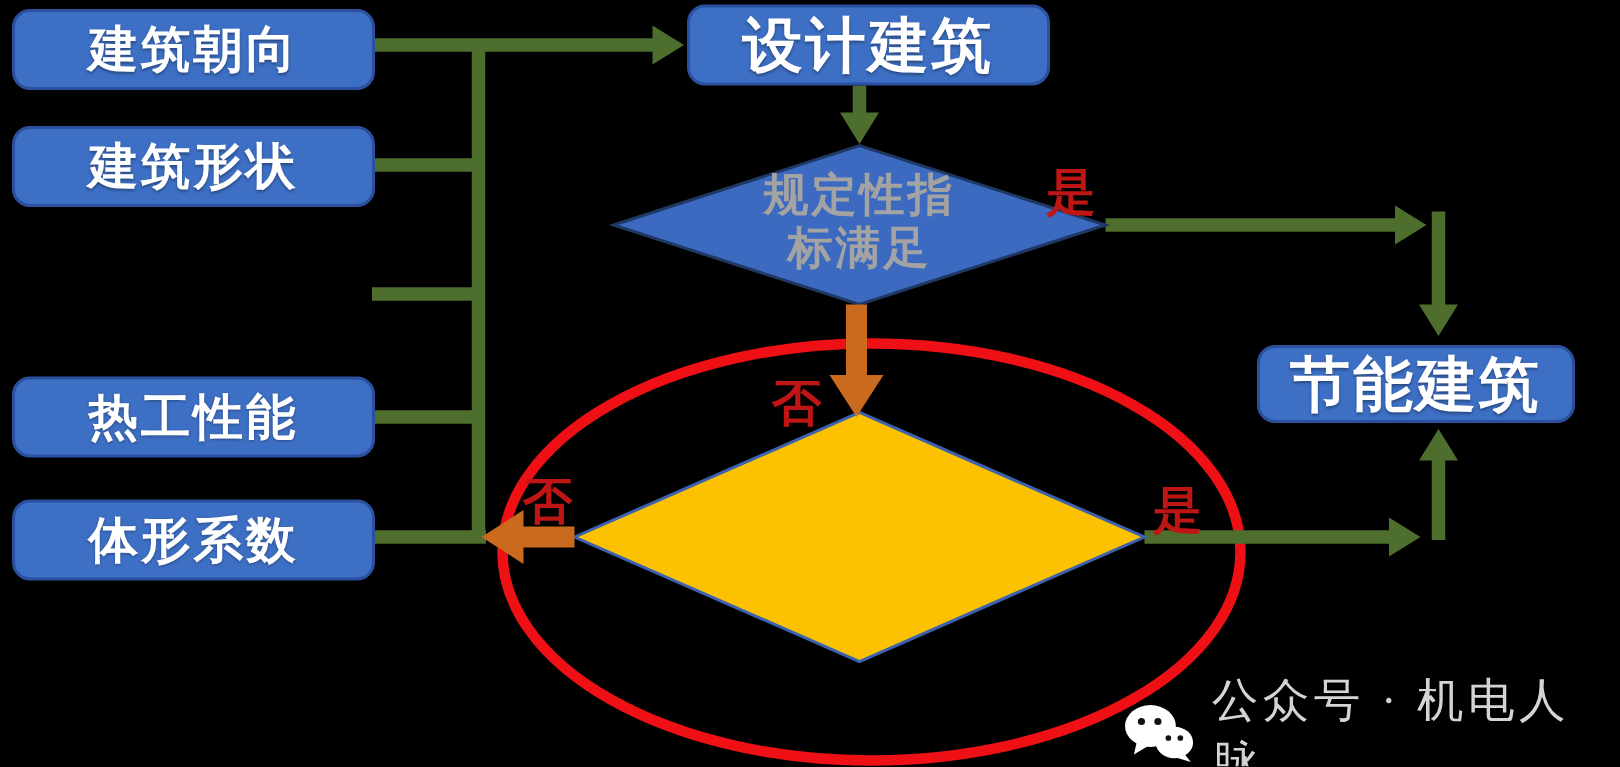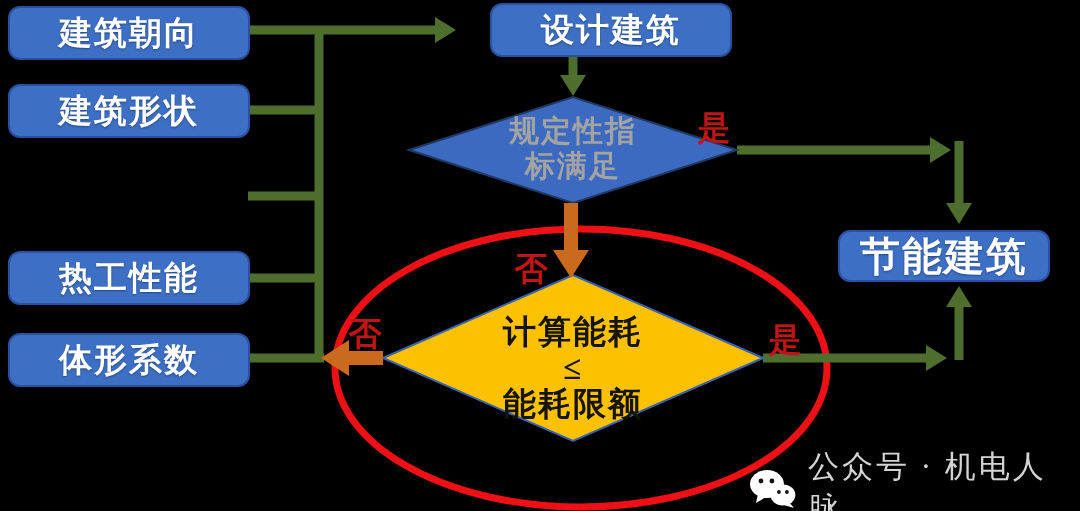--- a/index.html
+++ b/index.html
@@ -17,21 +17,21 @@
     background:#3d6fc4;
     border:2px solid #2a509f;
     border-radius:12px;
     color:#fff;
     font-weight:bold;
     display:flex;align-items:center;justify-content:center;
     letter-spacing:2px;
     text-shadow:0 1px 2px rgba(0,0,0,.35);
   }
   .side-node{left:8px;width:242px;height:54px;font-size:33px;}
-  #design-box{left:458px;top:3px;width:242px;height:54px;font-size:33px;margin-left:32px;}
+  #design-box{left:458px;top:3px;width:242px;height:54px;font-size:40px;}
   #result-box{left:838px;top:230px;width:212px;height:52px;font-size:40px;}
   .diamond-text{
     position:absolute;
     text-align:center;
     font-weight:bold;
     pointer-events:none;
   }
   #d1-text{left:409px;top:113px;width:328px;color:#a3a3a3;font-size:30px;line-height:35px;letter-spacing:2px;}
   #d2-text{left:423px;top:314px;width:300px;color:#151400;font-size:33px;line-height:36px;letter-spacing:2px;}
   .branch-label{
@@ -100,25 +100,20 @@
   <div class="node side-node" style="top:251px">热工性能</div>
   <div class="node side-node" style="top:333px">体形系数</div>
 
   <div class="node" id="design-box">设计建筑</div>
   <div class="node" id="result-box">节能建筑</div>
 
   <div class="diamond-text" id="d1-text">
     <div>规定性指</div>
     <div>标满足</div>
   </div>
-  <div class="diamond-text" id="d2-text">
-    <div>计算能耗</div>
-    <div>≤</div>
-    <div>能耗限额</div>
-  </div>
 
   <div class="branch-label" id="lbl-yes-top">是</div>
   <div class="branch-label" id="lbl-no-mid">否</div>
   <div class="branch-label" id="lbl-no-left">否</div>
   <div class="branch-label" id="lbl-yes-bottom">是</div>
 
   <div id="watermark">
     <svg width="50" height="40" viewBox="0 0 50 40">
       <ellipse cx="19" cy="16" rx="17" ry="14" fill="#fff"></ellipse>
       <polygon points="10,26 8,35 18,29" fill="#fff"></polygon>

